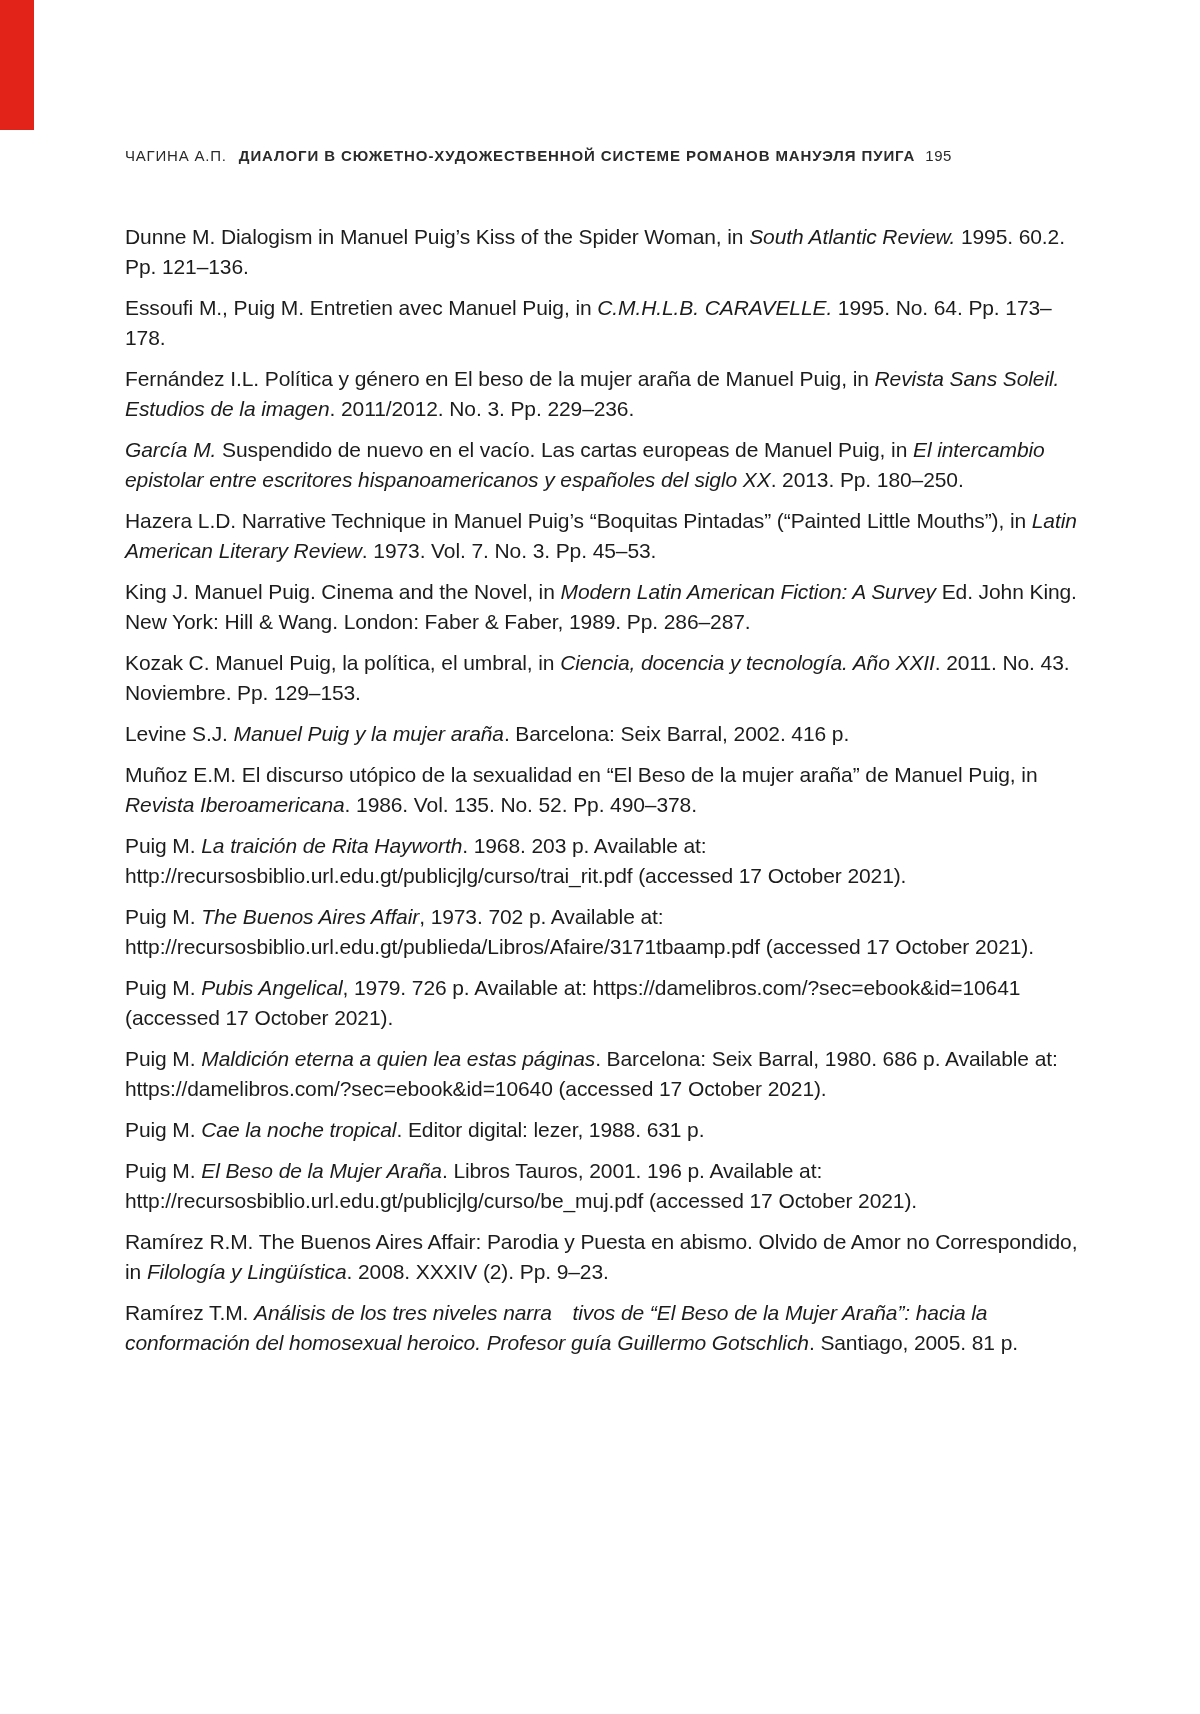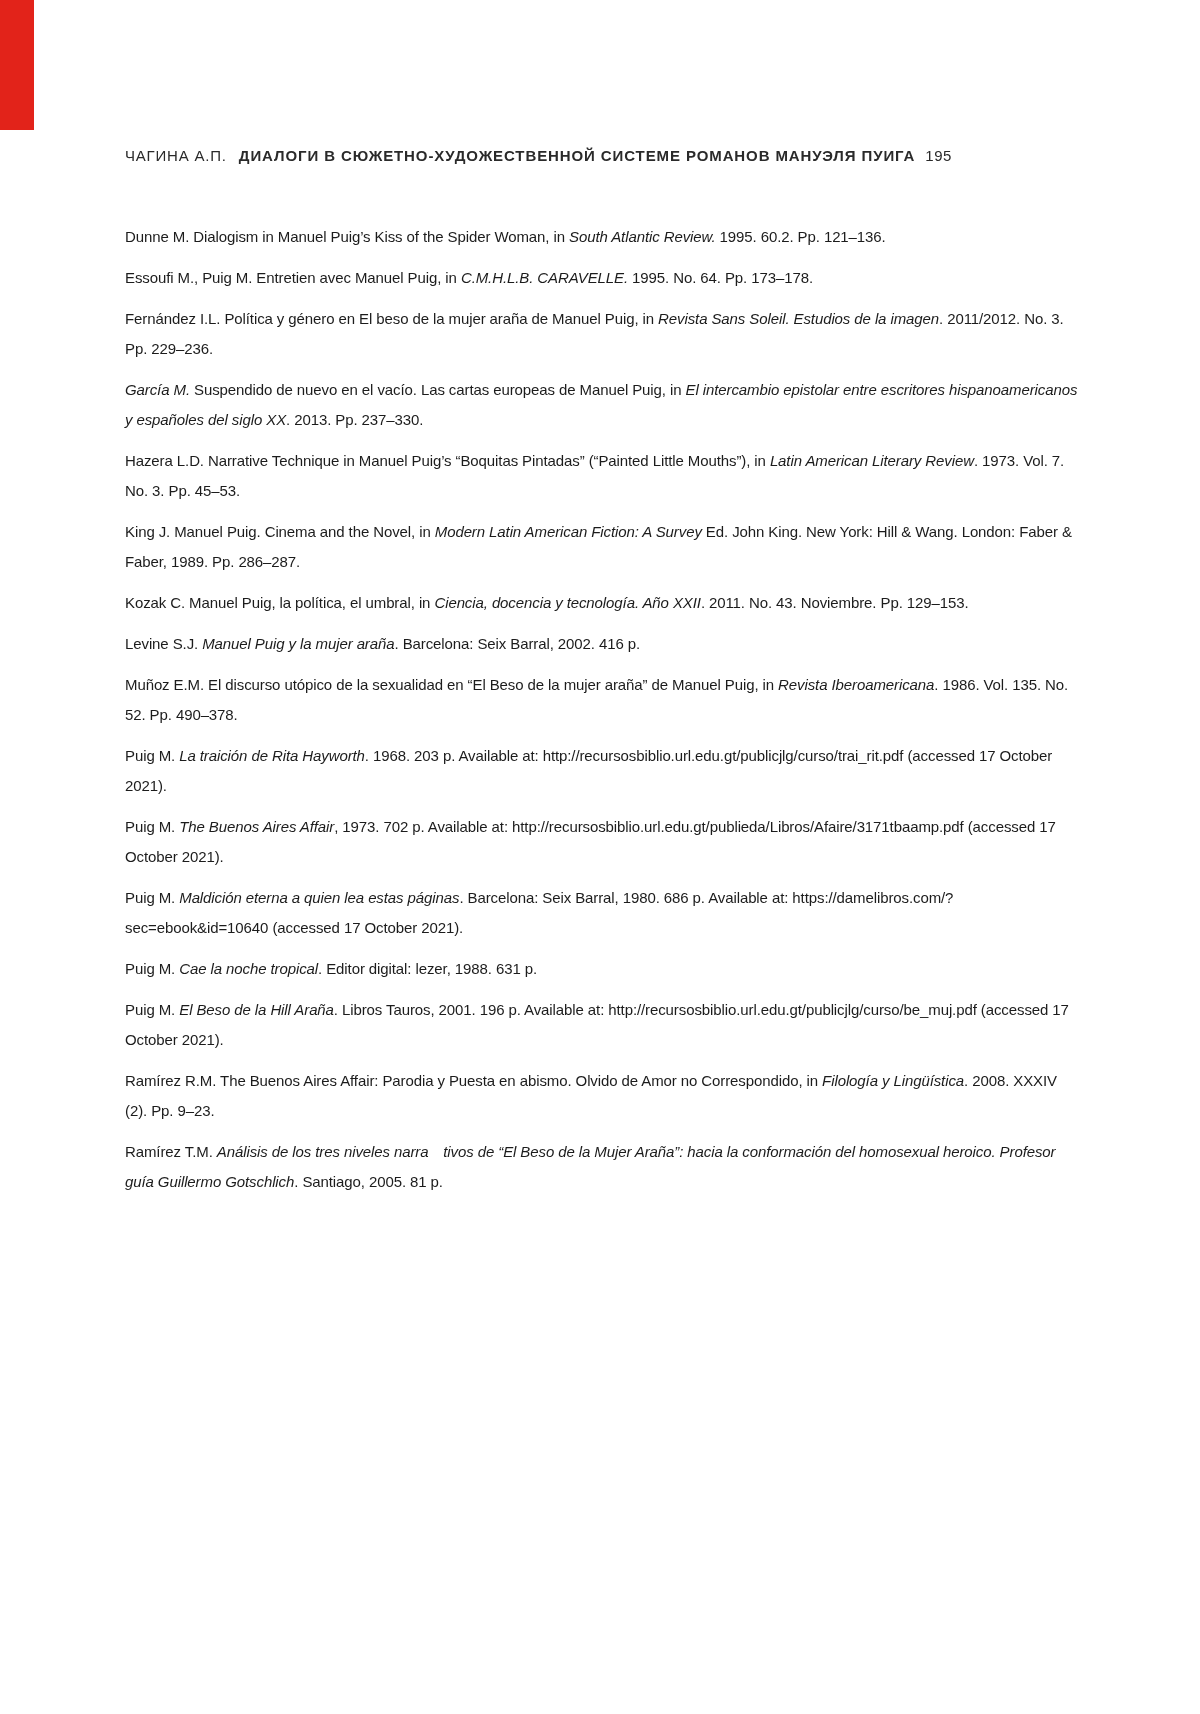--- a/index.html
+++ b/index.html
@@ -50,21 +50,21 @@
     letter-spacing: 0.5px;
   }
   main.references-list {
     position: absolute;
     left: 125px;
     top: 222px;
     width: 958px;
   }
   p.ref {
     margin: 0 4px 11px 0;
-    font-size: 15px;
+    font-size: 21px;
     line-height: 30px;
     letter-spacing: -0.1px;
     text-align: left;
   }
   p.ref em {
     font-style: italic;
   }
 </style>
 </head>
 <body>
@@ -74,28 +74,29 @@
   <div class="corner-accent"></div>
 
   <header class="running-header">
     <span class="header-author">ЧАГИНА А.П.</span><span class="header-title">ДИАЛОГИ В СЮЖЕТНО-ХУДОЖЕСТВЕННОЙ СИСТЕМЕ РОМАНОВ МАНУЭЛЯ ПУИГА</span><span class="header-page-number">195</span>
   </header>
 
   <main class="references-list">
       <p class="ref"><span>Dunne M. Dialogism in Manuel Puig’s Kiss of the Spider Woman, in </span><em>South Atlantic Review.</em><span> 1995. 60.2. Pp. 121–136.</span></p>
       <p class="ref"><span>Essoufi M., Puig M. Entretien avec Manuel Puig, in </span><em>C.M.H.L.B. CARAVELLE.</em><span> 1995. No. 64. Pp. 173–178.</span></p>
       <p class="ref"><span>Fernández I.L. Política y género en El beso de la mujer araña de Manuel Puig, in </span><em>Revista Sans Soleil. Estudios de la imagen</em><span>. 2011/2012. No. 3. Pp. 229–236.</span></p>
-      <p class="ref"><em>García M.</em><span> Suspendido de nuevo en el vacío. Las cartas europeas de Manuel Puig, in </span><em>El intercambio epistolar entre escritores hispanoamericanos y españoles del siglo XX</em><span>. 2013. Pp. 237–330.</span></p>
+      <p class="ref"><em>García M.</em><span> Suspendido de nuevo en el vacío. Las cartas europeas de Manuel Puig, in </span><em>El intercambio epistolar entre escritores hispanoamericanos y españoles del siglo XX</em><span>. 2013. Pp. 180–250.</span></p>
       <p class="ref"><span>Hazera L.D. Narrative Technique in Manuel Puig’s “Boquitas Pintadas” (“Painted Little Mouths”), in </span><em>Latin American Literary Review</em><span>. 1973. Vol. 7. No. 3. Pp. 45–53.</span></p>
       <p class="ref"><span>King J. Manuel Puig. Cinema and the Novel, in </span><em>Modern Latin American Fiction: A Survey</em><span> Ed. John King. New York: Hill &amp; Wang. London: Faber &amp; Faber, 1989. Pp. 286–287.</span></p>
       <p class="ref"><span>Kozak C. Manuel Puig, la política, el umbral, in </span><em>Ciencia, docencia y tecnología. Año XXII</em><span>. 2011. No. 43. Noviembre. Pp. 129–153.</span></p>
       <p class="ref"><span>Levine S.J. </span><em>Manuel Puig y la mujer araña</em><span>. Barcelona: Seix Barral, 2002. 416 p.</span></p>
       <p class="ref"><span>Muñoz E.M. El discurso utópico de la sexualidad en “El Beso de la mujer araña” de Manuel Puig, in </span><em>Revista Iberoamericana</em><span>. 1986. Vol. 135. No. 52. Pp. 490–378.</span></p>
       <p class="ref"><span>Puig M. </span><em>La traición de Rita Hayworth</em><span>. 1968. 203 p. Available at: http://recursosbiblio.url.edu.gt/publicjlg/curso/trai_rit.pdf (accessed 17 October 2021).</span></p>
       <p class="ref"><span>Puig M. </span><em>The Buenos Aires Affair</em><span>, 1973. 702 p. Available at: http://recursosbiblio.url.edu.gt/publieda/Libros/Afaire/3171tbaamp.pdf (accessed 17 October 2021).</span></p>
+      <p class="ref"><span>Puig M. </span><em>Pubis Angelical</em><span>, 1979. 726 p. Available at: https://damelibros.com/?sec=ebook&amp;id=10641 (accessed 17 October 2021).</span></p>
       <p class="ref"><span>Puig M. </span><em>Maldición eterna a quien lea estas páginas</em><span>. Barcelona: Seix Barral, 1980. 686 p. Available at: https://damelibros.com/?sec=ebook&amp;id=10640 (accessed 17 October 2021).</span></p>
       <p class="ref"><span>Puig M. </span><em>Cae la noche tropical</em><span>. Editor digital: lezer, 1988. 631 p.</span></p>
-      <p class="ref"><span>Puig M. </span><em>El Beso de la Hill Araña</em><span>. Libros Tauros, 2001. 196 p. Available at: http://recursosbiblio.url.edu.gt/publicjlg/curso/be_muj.pdf (accessed 17 October 2021).</span></p>
+      <p class="ref"><span>Puig M. </span><em>El Beso de la Mujer Araña</em><span>. Libros Tauros, 2001. 196 p. Available at: http://recursosbiblio.url.edu.gt/publicjlg/curso/be_muj.pdf (accessed 17 October 2021).</span></p>
       <p class="ref"><span>Ramírez R.M. The Buenos Aires Affair: Parodia y Puesta en abismo. Olvido de Amor no Correspondido, in </span><em>Filología y Lingüística</em><span>. 2008. XXXIV (2). Pp. 9–23.</span></p>
       <p class="ref"><span>Ramírez T.M. </span><em>Análisis de los tres niveles narra  tivos de “El Beso de la Mujer Araña”: hacia la conformación del homosexual heroico. Profesor guía Guillermo Gotschlich</em><span>. Santiago, 2005. 81 p.</span></p>
     </main>
 
 </div>
 
 </body></html>

